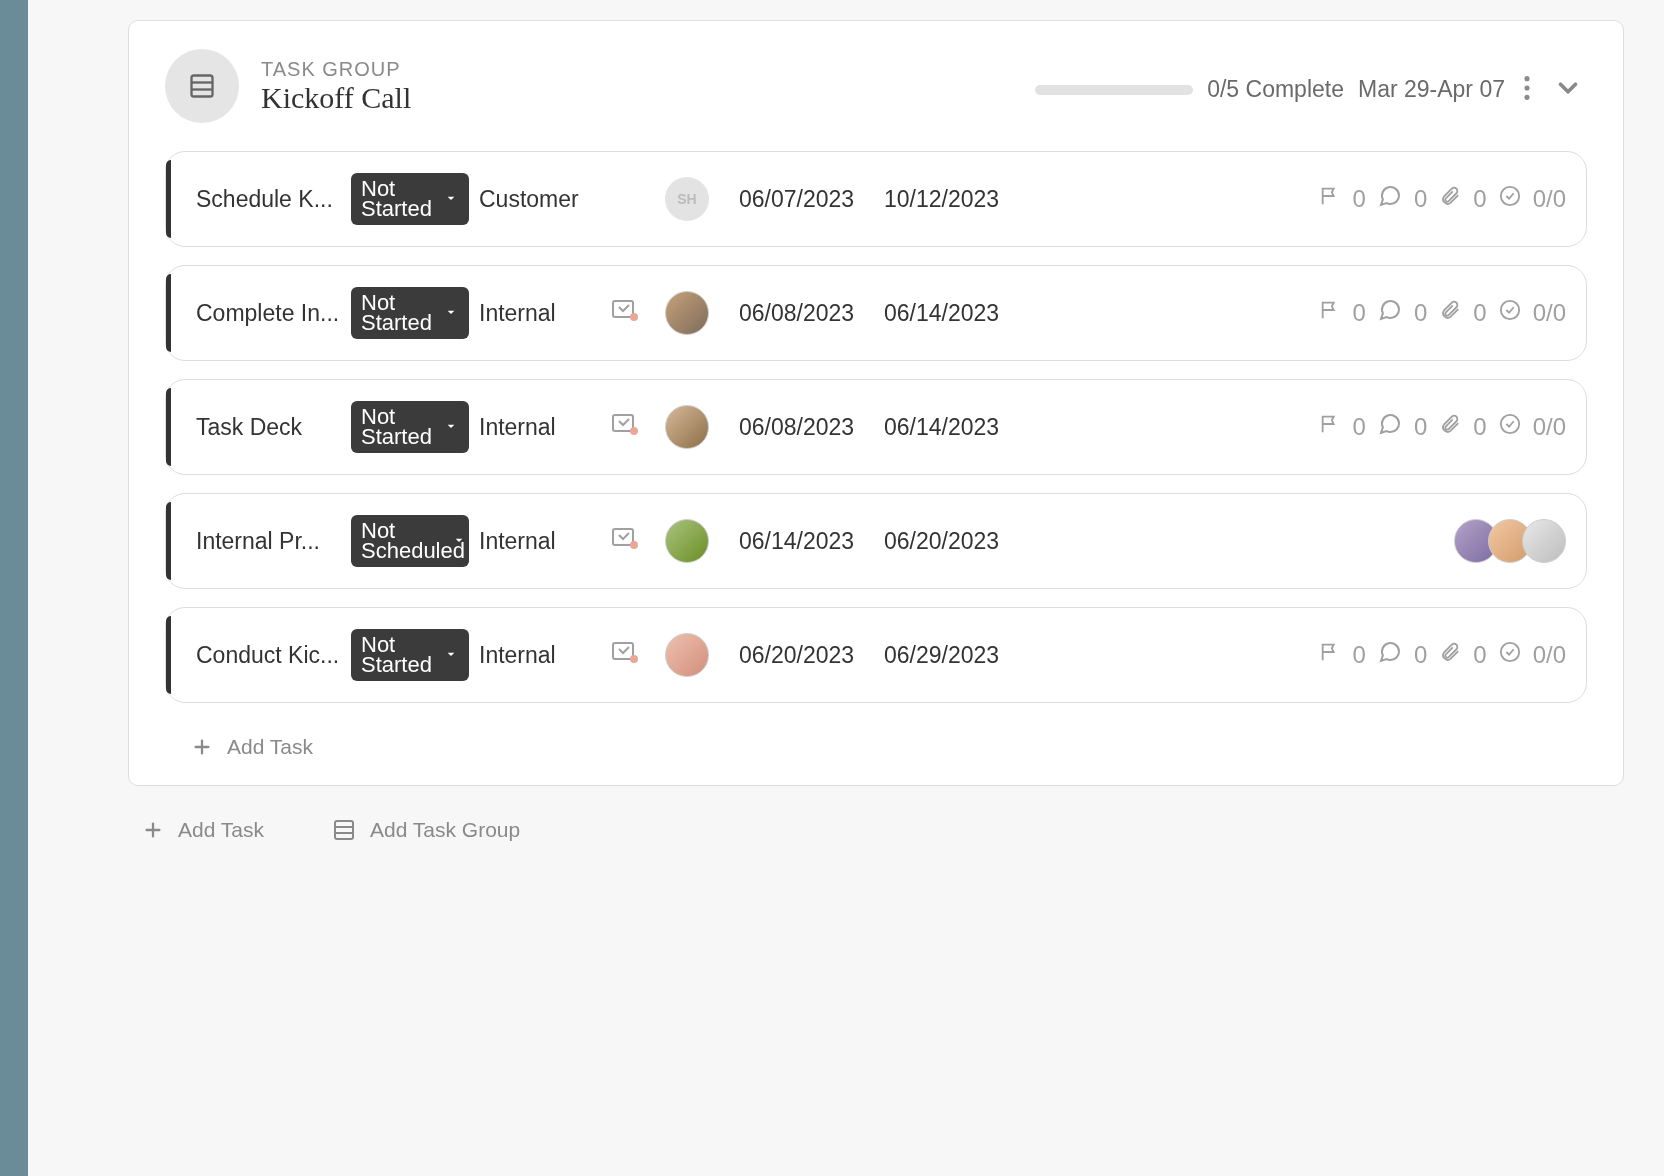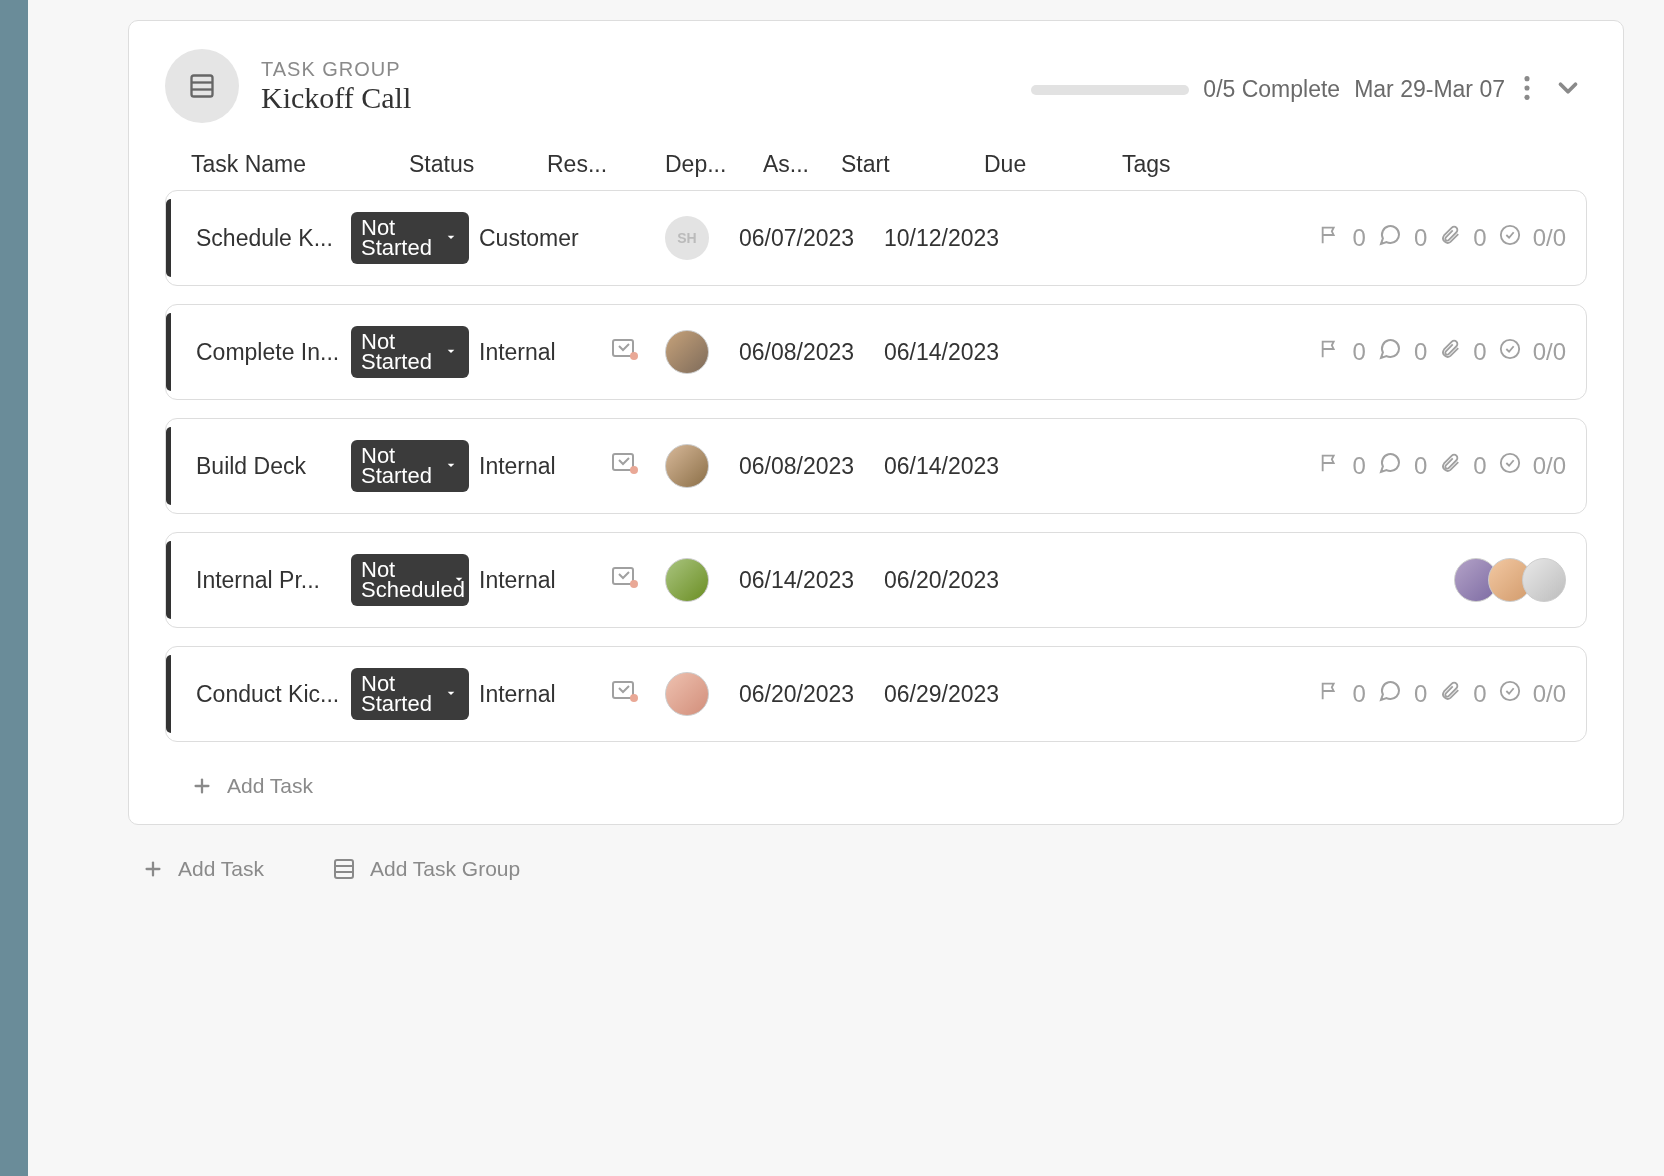--- a/index.html
+++ b/index.html
@@ -27,21 +27,21 @@
   .progress-text, .date-range { color: #6a6a6a; font-size: 23px; }
   .kebab, .collapse { color: #8a8a8a; cursor: pointer; padding: 4px; }
   .columns {
     display: grid;
     grid-template-columns: 210px 130px 110px 90px 70px 135px 130px 70px;
     gap: 8px; padding: 0 26px 12px 26px;
   }
   .col-h { color: #333; font-size: 23px; font-weight: 400; white-space: nowrap; overflow: hidden; text-overflow: ellipsis; }
   .tasks { display: flex; flex-direction: column; gap: 18px; margin-bottom: 24px; }
   .task-row {
-    border: 1px solid #ddd; border-radius: 12px; height: 96px;
+    border: 1px solid #ddd; border-radius: 20px; height: 96px;
     display: flex; align-items: center; position: relative; padding-left: 30px;
     padding-right: 20px;
   }
   .task-row::before {
     content: ""; position: absolute; left: 0; top: 8px; bottom: 8px; width: 5px;
     background: #333; border-top-left-radius: 6px; border-bottom-left-radius: 6px;
   }
   .cell { overflow: hidden; text-overflow: ellipsis; white-space: nowrap; font-size: 23px; color: #333; }
   .c-name { width: 155px; padding-right: 8px; }
   .c-status { width: 128px; }
@@ -104,46 +104,36 @@
       </div>
       <div class="group-titles">
         <span class="group-eyebrow">TASK GROUP</span>
         <span class="group-name">Kickoff Call</span>
       </div>
       <div class="header-right">
         <div class="progress">
           <div class="progress-bar"></div>
           <span class="progress-text">0/5 Complete</span>
         </div>
-        <span class="date-range">Mar 29-Mar 07</span>
+        <span class="date-range">Mar 29-Apr 07</span>
         <span class="kebab">
           <svg width="8" height="28" viewBox="0 0 6 24" fill="#8a8a8a">
               <circle cx="3" cy="4" r="2.2"></circle>
               <circle cx="3" cy="12" r="2.2"></circle>
               <circle cx="3" cy="20" r="2.2"></circle>
             </svg>
         </span>
         <span class="collapse">
           <svg width="30" height="30" viewBox="0 0 24 24" fill="none" stroke="#8a8a8a" stroke-width="3" stroke-linecap="round" stroke-linejoin="round">
               <polyline points="6 9 12 15 18 9"></polyline>
             </svg>
         </span>
       </div>
     </div>
 
-    <div class="columns">
-      <div class="col-h">Task Name</div>
-      <div class="col-h">Status</div>
-      <div class="col-h">Res...</div>
-      <div class="col-h">Dep...</div>
-      <div class="col-h">As...</div>
-      <div class="col-h">Start</div>
-      <div class="col-h">Due</div>
-      <div class="col-h">Tags</div>
-    </div>
 
     <div class="tasks" id="tasks">
         <div class="task-row">
           <div class="cell c-name">Schedule K...</div>
           <div class="cell c-status"><div class="status-pill">
               <span class="status-text">Not Started</span>
               <span class="status-caret"><svg width="16" height="16" viewBox="0 0 24 24" fill="#fff">
                   <path d="M7 10l5 5 5-5z"></path>
                 </svg></span>
             </div></div>
@@ -209,21 +199,21 @@
               </svg></span>
             <span class="count">0</span>
             <span><svg width="22" height="22" viewBox="0 0 24 24" fill="none" stroke="#a0a0a0" stroke-width="2">
                 <circle cx="12" cy="12" r="10"></circle>
                 <polyline points="8 12 11 15 16 9"></polyline>
               </svg></span>
             <span class="count">0/0</span>
           </div>
         </div>
         <div class="task-row">
-          <div class="cell c-name">Build Deck</div>
+          <div class="cell c-name">Task Deck</div>
           <div class="cell c-status"><div class="status-pill">
               <span class="status-text">Not Started</span>
               <span class="status-caret"><svg width="16" height="16" viewBox="0 0 24 24" fill="#fff">
                   <path d="M7 10l5 5 5-5z"></path>
                 </svg></span>
             </div></div>
           <div class="cell c-res">Internal</div>
           <div class="cell c-dep">
             <span class="dep-icon"><svg width="30" height="26" viewBox="0 0 30 26" fill="none" stroke="#a0a0a0" stroke-width="2">
                 <rect x="2" y="4" width="20" height="16" rx="2"></rect>

